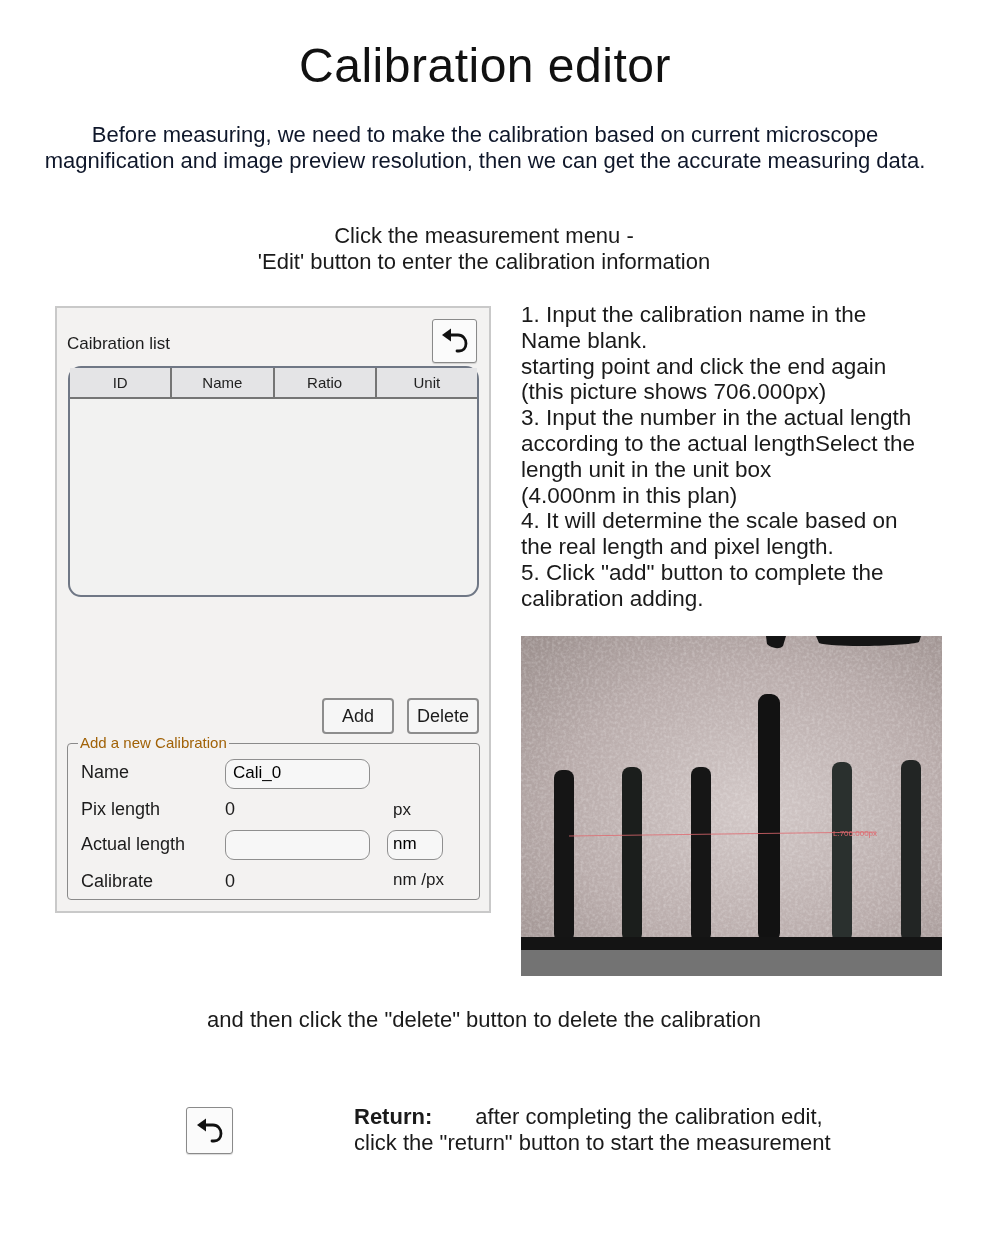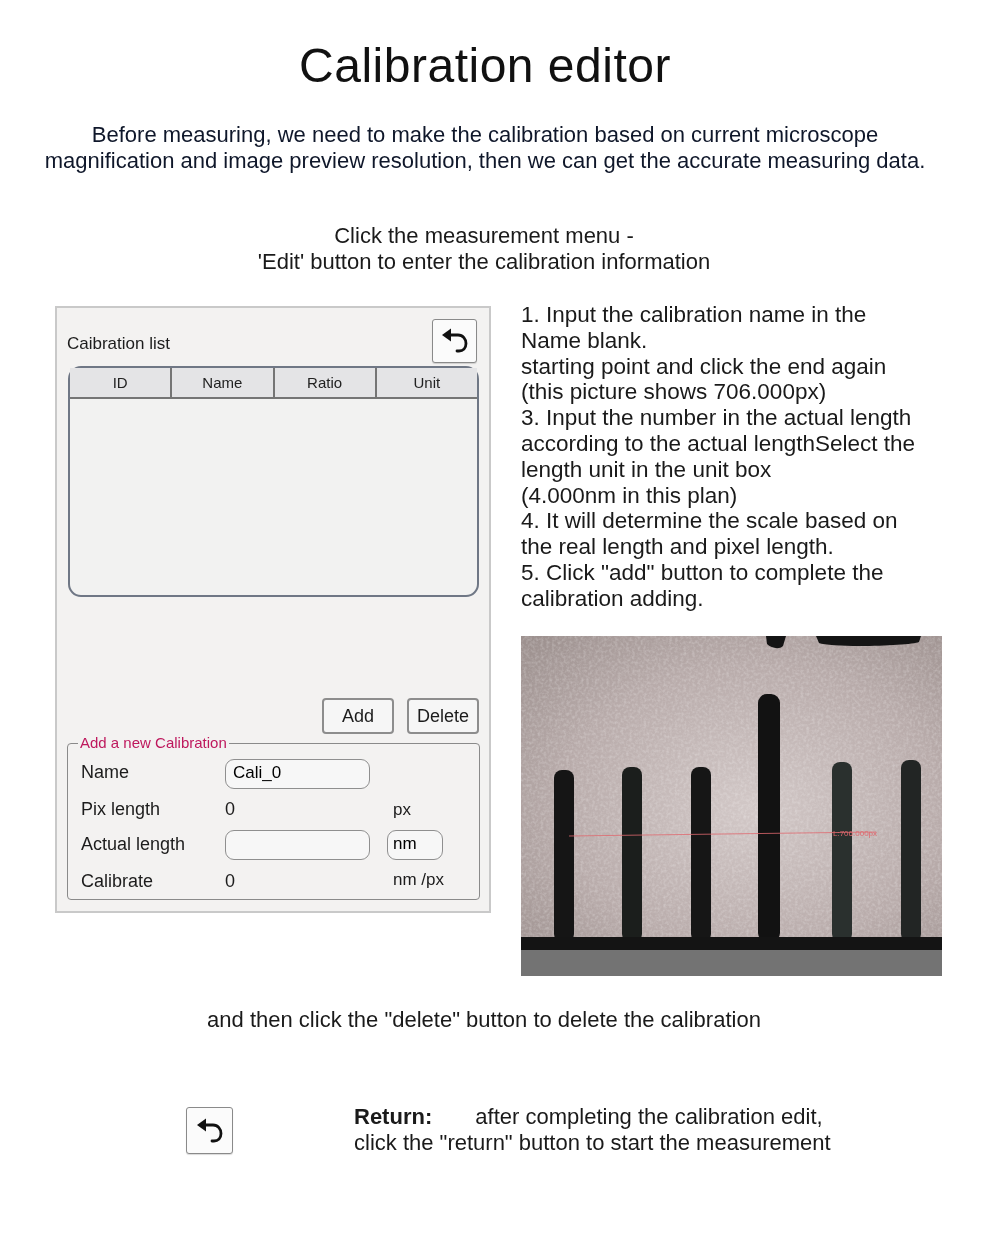--- a/index.html
+++ b/index.html
@@ -21,21 +21,21 @@
   .list { position: absolute; left: 11px; top: 58px; width: 411px; height: 231px; background: #f2f2f1; border: 2px solid #6f7785; border-radius: 13px; text-align: right; }
   .list-head { display: flex; height: 31px; background: #e4e4e6; }
   .list-head .col { flex: 1; height: 31px; border-right: 2px solid #757575; border-bottom: 2px solid #757575; display: flex; align-items: center; justify-content: center; font-size: 15px; color: #222; }
   .list-head .col:last-child { border-right: none; }
 
   .btn { position: absolute; height: 36px; background: #f6f6f6; border: 2px solid #8d8d8d; border-radius: 4px; font-size: 18px; color: #1c1c1c; display: flex; align-items: center; justify-content: center; }
   .btn-add { left: 265px; top: 390px; width: 72px; }
   .btn-del { left: 350px; top: 390px; width: 72px; }
 
   .group { position: absolute; left: 10px; top: 435px; width: 413px; height: 157px; border: 1px solid #8a8a8a; border-radius: 4px; }
-  .group-legend { position: absolute; left: 10px; top: -10px; padding: 0 2px; background: #f3f2f1; font-size: 15px; color: #be185d; }
+  .group-legend { position: absolute; left: 10px; top: -10px; padding: 0 2px; background: #f3f2f1; font-size: 15px; color: #a16207; }
   .row-label { position: absolute; left: 13px; font-size: 18px; color: #1c1c1c; }
   .row-val { position: absolute; left: 157px; font-size: 18px; color: #1c1c1c; }
   .row-unit { position: absolute; left: 325px; font-size: 17px; color: #1c1c1c; }
   .input { position: absolute; height: 30px; background: #f7f7f7; border: 1px solid #8f8f8f; border-radius: 9px; font-size: 17px; color: #000000; padding: 3px 7px; }
   .in-name { left: 157px; top: 15px; width: 145px; }
   .in-actual { left: 157px; top: 86px; width: 145px; }
   .in-unit { left: 319px; top: 86px; width: 56px; padding-left: 5px; }
 
   
   .steps { position: absolute; left: 521px; top: 302px; width: 440px; font-size: 22.5px; line-height: 25.8px; color: #1a1a1a; }

